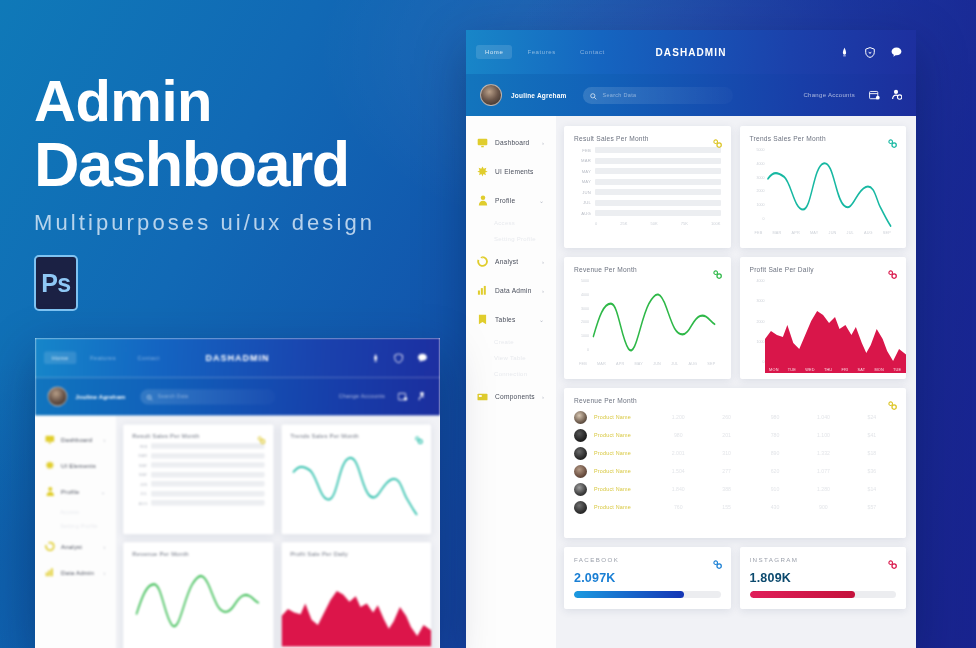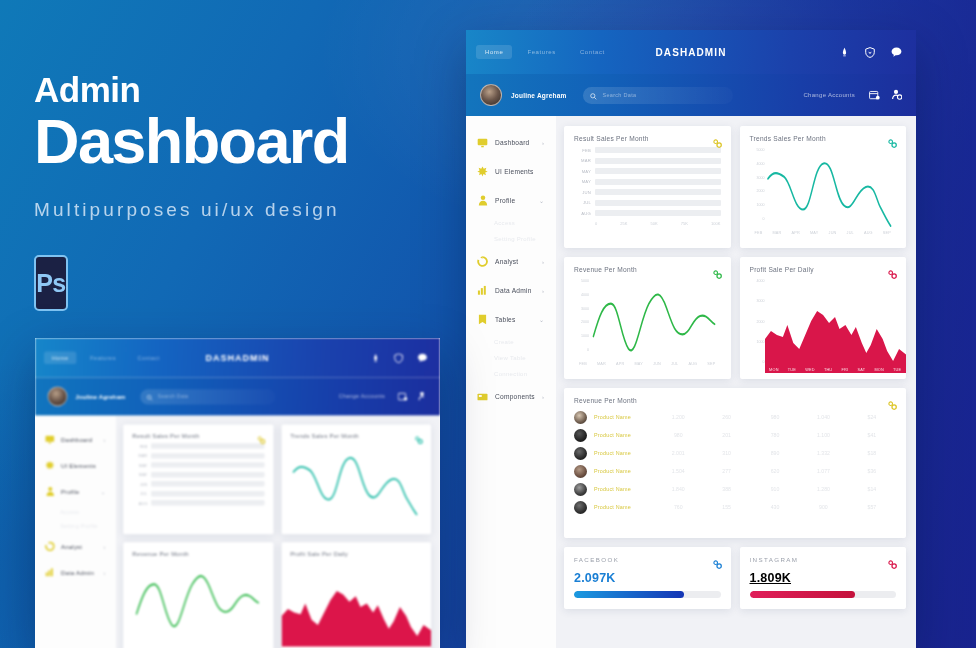--- a/index.html
+++ b/index.html
@@ -23,36 +23,36 @@
       radial-gradient(ellipse 460px 300px at 12% 86%, rgba(0,40,120,.22), rgba(0,0,0,0) 70%);
   }
   .bg-band {
     position: absolute; right: 0; top: 0; width: 46%; height: 100%;
     background: linear-gradient(100deg, rgba(18,46,160,0) 0%, rgba(22,38,150,.55) 55%, rgba(24,33,140,.85) 100%);
   }
 
   
   .hero { position: absolute; left: 34px; top: 72px; width: 420px; color: #fff; }
   .hero-line1 {
-    font-size: 35px; font-weight: bold; letter-spacing: -.5px; line-height: 1.0;
+    font-size: 58px; font-weight: bold; letter-spacing: -.5px; line-height: 1.0;
     color: #ffffff;
   }
   .hero-line2 {
     font-size: 63px; font-weight: bold; letter-spacing: -1.6px; line-height: 1.02;
     margin-top: 2px; color: #ffffff;
   }
   .hero-sub {
-    margin-top: 26px; font-size: 19px; letter-spacing: 3.1px;
+    margin-top: 14px; font-size: 22px; letter-spacing: 3.1px;
     color: rgba(225,238,250,.80); font-weight: normal;
   }
 
   
   .adobe-row { position: absolute; left: 34px; top: 255px; display: flex; gap: 18px; }
   .adobe {
-    width: 34px; height: 56px; border-radius: 5px;
+    width: 44px; height: 56px; border-radius: 5px;
     display: flex; align-items: center; justify-content: center;
     font-size: 25px; font-weight: bold; letter-spacing: -.6px;
   }
   .adobe.ps { background: #1b2144; border: 2.5px solid #7fc3f2; color: #8fc8f5; }
   .adobe.ai { background: #2b1604; border: 2.5px solid #e8893b; color: #f09440; }
   .adobe.xd { background: #35081f; border: 2.5px solid #e637b0; color: #f044bb; }
 
   
   .win {
     position: absolute; background: #fff; overflow: hidden;
@@ -155,21 +155,21 @@
     width: 13px; height: 13px; border-radius: 50%; flex: none; margin-right: 7px;
   }
   .tcell-name { width: 60px; font-size: 5.4px; color: #d8c840; letter-spacing: .2px; }
   .tcell { flex: 1; font-size: 5.2px; color: #e3e5e9; text-align: center; }
 
   
   .soc { width: calc(50% - 4.5px); height: 62px; }
   .soc-h { font-size: 6.2px; color: #9ba0ab; letter-spacing: 1.4px; }
   .soc-v { font-size: 12.5px; font-weight: bold; margin-top: 8px; letter-spacing: .2px; }
   .soc-v.fb { color: #1a7fd4; }
-  .soc-v.ig { color: #000000; text-decoration: underline; }
+  .soc-v.ig { color: #0c4a6e; }
   .soc-track { height: 7px; background: #ecedf0; border-radius: 4px; margin-top: 6px; overflow: hidden; }
   .soc-fill { height: 100%; border-radius: 4px; }
   .soc-fill.fb { background: linear-gradient(90deg, #1b9ae0, #1435b5); }
   .soc-fill.ig { background: linear-gradient(90deg, #e01f5a, #c4123c); }
 
   
   .prev-inner {
     width: 450px; height: 618px;
     transform: scale(.90); transform-origin: top left;
     filter: blur(1.15px) saturate(1.02);

